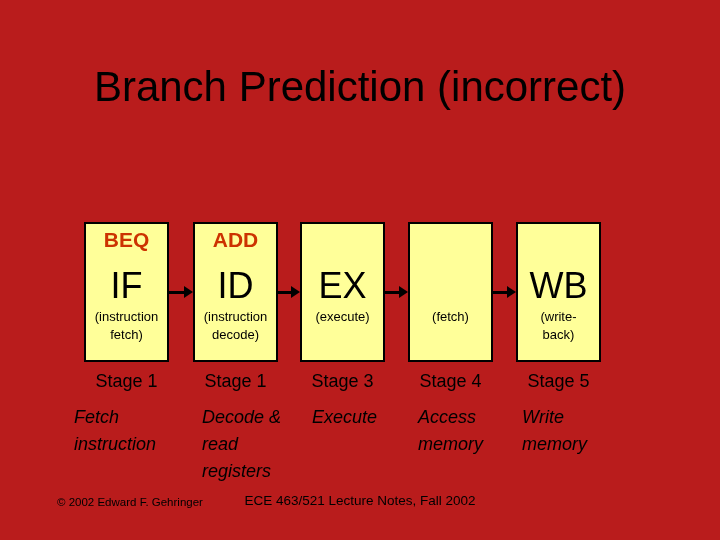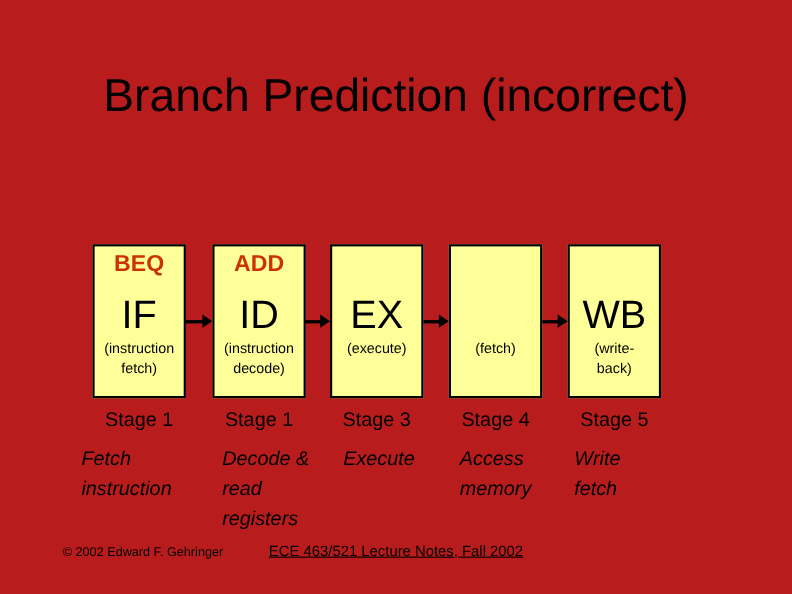--- a/index.html
+++ b/index.html
@@ -36,21 +36,21 @@
   }
   .stage-label{
     position:absolute;top:371px;width:105px;text-align:center;
     font-size:18px;line-height:20px;color:#000;
   }
   .stage-desc{
     position:absolute;top:404px;font-size:18px;line-height:27px;
     font-style:italic;color:#000;white-space:pre-line;
   }
   .footer-left{position:absolute;left:57px;top:496px;font-size:11.5px;color:#000;}
-  .footer-center{position:absolute;left:0;top:493px;width:720px;text-align:center;font-size:13.5px;color:#000;text-decoration:underline;}
+  .footer-center{position:absolute;left:0;top:493px;width:720px;text-align:center;font-size:13.5px;color:#000;}
 </style>
 </head>
 <body>
 
 <div class="slide">
 
   <div class="title">Branch Prediction (incorrect)</div>
 
   <div class="stage-box" style="left:84px">
     <div class="instr">BEQ</div>
@@ -105,18 +105,18 @@
 
   <div class="stage-desc" style="left:74px">Fetch
 instruction</div>
   <div class="stage-desc" style="left:202px">Decode &amp;
 read
 registers</div>
   <div class="stage-desc" style="left:312px">Execute</div>
   <div class="stage-desc" style="left:418px">Access
 memory</div>
   <div class="stage-desc" style="left:522px">Write
-fetch</div>
+memory</div>
 
   <div class="footer-left">© 2002 Edward F. Gehringer</div>
   <div class="footer-center">ECE 463/521 Lecture Notes, Fall 2002</div>
 
 </div>
 
 </body></html>

